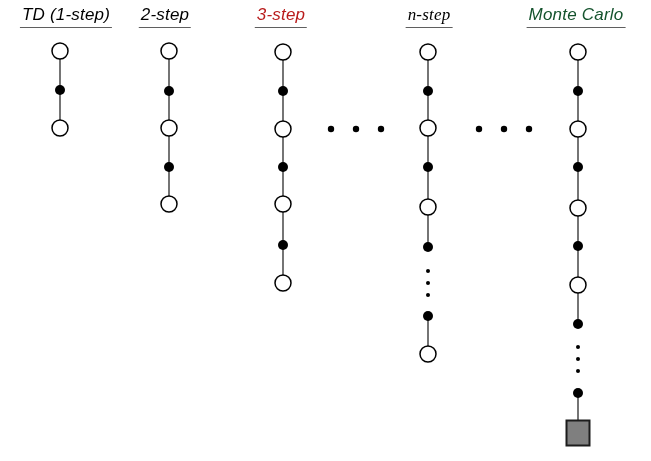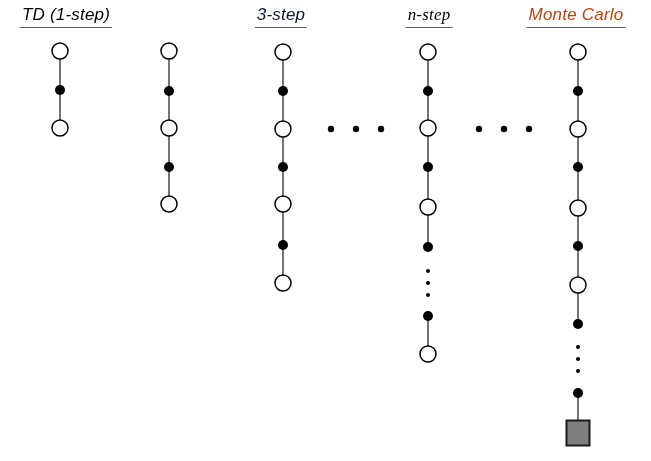--- a/index.html
+++ b/index.html
@@ -26,23 +26,24 @@
   #diagram-svg {
     position: absolute;
     left: 0; top: 0;
   }
 </style>
 </head>
 <body>
 
 <div id="stage">
   <div class="col-label" style="left: 66px; color: rgb(0, 0, 0); border-bottom-color: rgb(95, 95, 95);">TD (1-step)</div>
-  <div class="col-label" style="left: 281px; color: #0f172a; border-bottom-color: rgb(95, 95, 95);">3-step</div>
+  <div class="col-label" style="left: 165px; color: rgb(0, 0, 0); border-bottom-color: rgb(95, 95, 95);">2-step</div>
+  <div class="col-label" style="left: 281px; color: #b91c1c; border-bottom-color: rgb(95, 95, 95);">3-step</div>
   <div class="col-label" style="left: 429px; color: rgb(0, 0, 0); border-bottom-color: rgb(95, 95, 95); font-family: Liberation Serif, serif;">n-step</div>
-  <div class="col-label" style="left: 576px; color: #c2410c; border-bottom-color: rgb(95, 95, 95);">Monte Carlo</div>
+  <div class="col-label" style="left: 576px; color: #14532d; border-bottom-color: rgb(95, 95, 95);">Monte Carlo</div>
   <svg id="diagram-svg" width="651" height="461" viewBox="0 0 651 461">
       <line x1="60" y1="51" x2="60" y2="90" stroke="#3a3a3a" stroke-width="1.4"></line>
       <line x1="60" y1="90" x2="60" y2="128" stroke="#3a3a3a" stroke-width="1.4"></line>
       <line x1="169" y1="51" x2="169" y2="91" stroke="#3a3a3a" stroke-width="1.4"></line>
       <line x1="169" y1="91" x2="169" y2="128" stroke="#3a3a3a" stroke-width="1.4"></line>
       <line x1="169" y1="128" x2="169" y2="167" stroke="#3a3a3a" stroke-width="1.4"></line>
       <line x1="169" y1="167" x2="169" y2="204" stroke="#3a3a3a" stroke-width="1.4"></line>
       <line x1="283" y1="52" x2="283" y2="91" stroke="#3a3a3a" stroke-width="1.4"></line>
       <line x1="283" y1="91" x2="283" y2="129" stroke="#3a3a3a" stroke-width="1.4"></line>
       <line x1="283" y1="129" x2="283" y2="167" stroke="#3a3a3a" stroke-width="1.4"></line>

